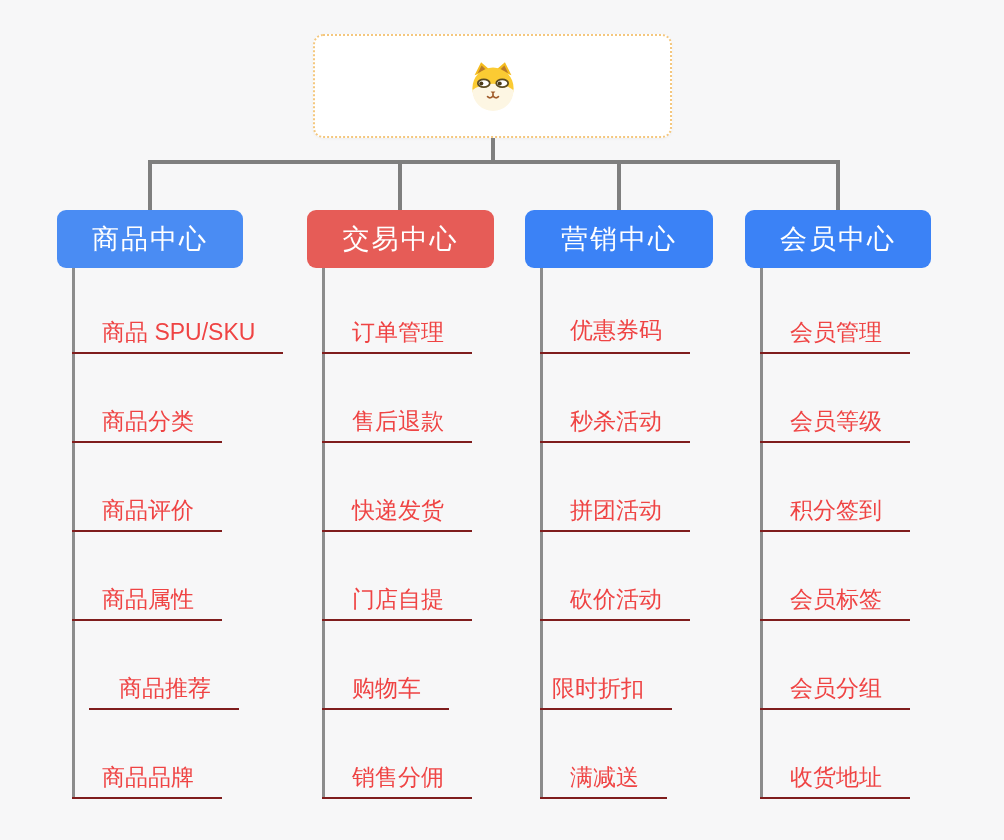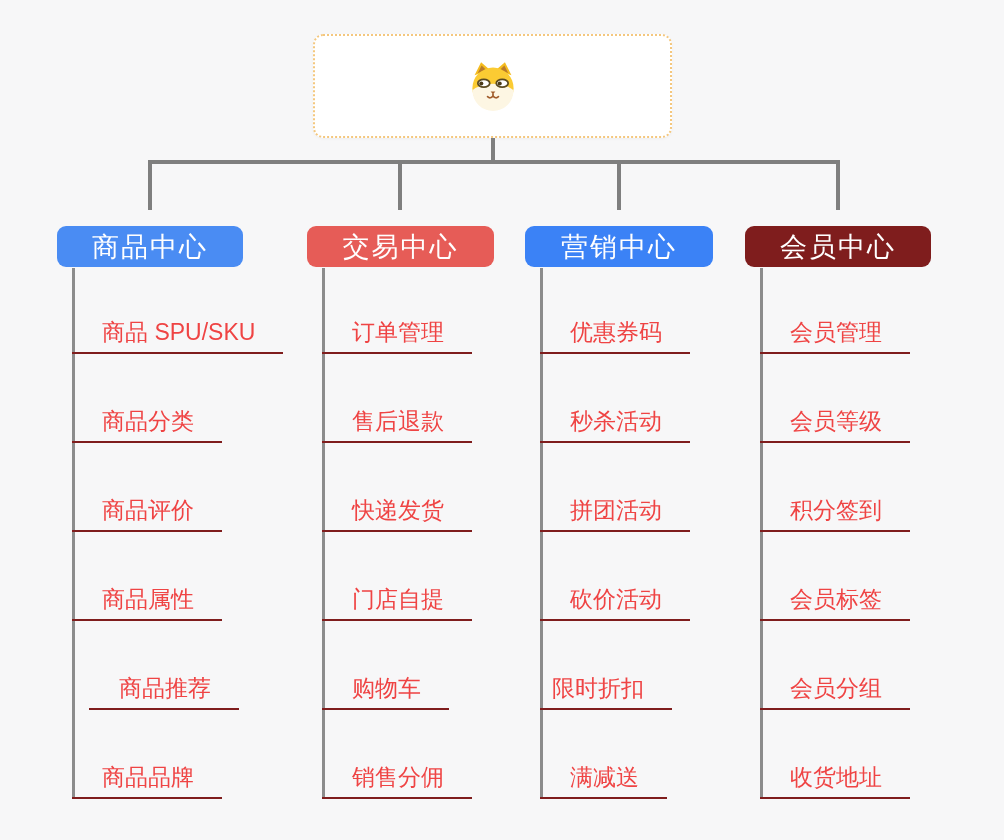--- a/index.html
+++ b/index.html
@@ -16,22 +16,22 @@
     gap:14px;box-shadow:0 1px 3px rgba(0,0,0,0.04);
   }
   .root-icon{width:52px;height:52px;display:inline-flex;flex:0 0 auto;}
   .root-title{
     font-size:42px;color:#F1A73C;letter-spacing:2px;white-space:nowrap;
   }
   
   .conn{position:absolute;background:#7F7F7F;}
   
   .branch-node{
-    position:absolute;top:210px;height:41px;border-radius:9px;
-    display:flex;align-items:center;justify-content:center;margin-top:16px;
+    position:absolute;top:210px;height:58px;border-radius:9px;
+    display:flex;align-items:center;justify-content:center;
   }
   .branch-label{
     color:#FFFFFF;font-size:27px;letter-spacing:2px;white-space:nowrap;
   }
   
   .col-line{position:absolute;width:3px;background:#8C8C8C;}
   .child-item{
     position:absolute;white-space:nowrap;
     padding:0 28px 6px 30px;
     border-bottom:2px solid #7f1d1d;
@@ -84,28 +84,28 @@
     <div class="child-item" style="left: 322px; top: 407px;">售后退款</div>
     <div class="child-item" style="left: 322px; top: 496px;">快递发货</div>
     <div class="child-item" style="left: 322px; top: 585px;">门店自提</div>
     <div class="child-item" style="left: 322px; top: 674px;">购物车</div>
     <div class="child-item" style="left: 322px; top: 763px;">销售分佣</div>
     <div class="conn" style="left: 617px; top: 162px; width: 4px; height: 48px;"></div>
     <div class="branch-node" style="left: 525px; width: 188px; background: #3b82f6;">
       <span class="branch-label">营销中心</span>
     </div>
     <div class="col-line" style="left: 540px; top: 268px; height: 531px;"></div>
-    <div class="child-item" style="left: 540px; top: 318px;">优惠券码</div>
+    <div class="child-item" style="left: 540px; top: 318px; font-family: Liberation Mono, monospace;">优惠券码</div>
     <div class="child-item" style="left: 540px; top: 407px;">秒杀活动</div>
     <div class="child-item" style="left: 540px; top: 496px;">拼团活动</div>
     <div class="child-item" style="left: 540px; top: 585px;">砍价活动</div>
     <div class="child-item" style="left: 540px; top: 674px; padding-left: 12px;">限时折扣</div>
     <div class="child-item" style="left: 540px; top: 763px;">满减送</div>
     <div class="conn" style="left: 836px; top: 162px; width: 4px; height: 48px;"></div>
-    <div class="branch-node" style="left: 745px; width: 186px; background: #7f1d1d;">
+    <div class="branch-node" style="left: 745px; width: 186px; background: #3b82f6;">
       <span class="branch-label">会员中心</span>
     </div>
     <div class="col-line" style="left: 760px; top: 268px; height: 531px;"></div>
     <div class="child-item" style="left: 760px; top: 318px;">会员管理</div>
     <div class="child-item" style="left: 760px; top: 407px;">会员等级</div>
     <div class="child-item" style="left: 760px; top: 496px;">积分签到</div>
     <div class="child-item" style="left: 760px; top: 585px;">会员标签</div>
     <div class="child-item" style="left: 760px; top: 674px;">会员分组</div>
     <div class="child-item" style="left: 760px; top: 763px;">收货地址</div>
   </div>

